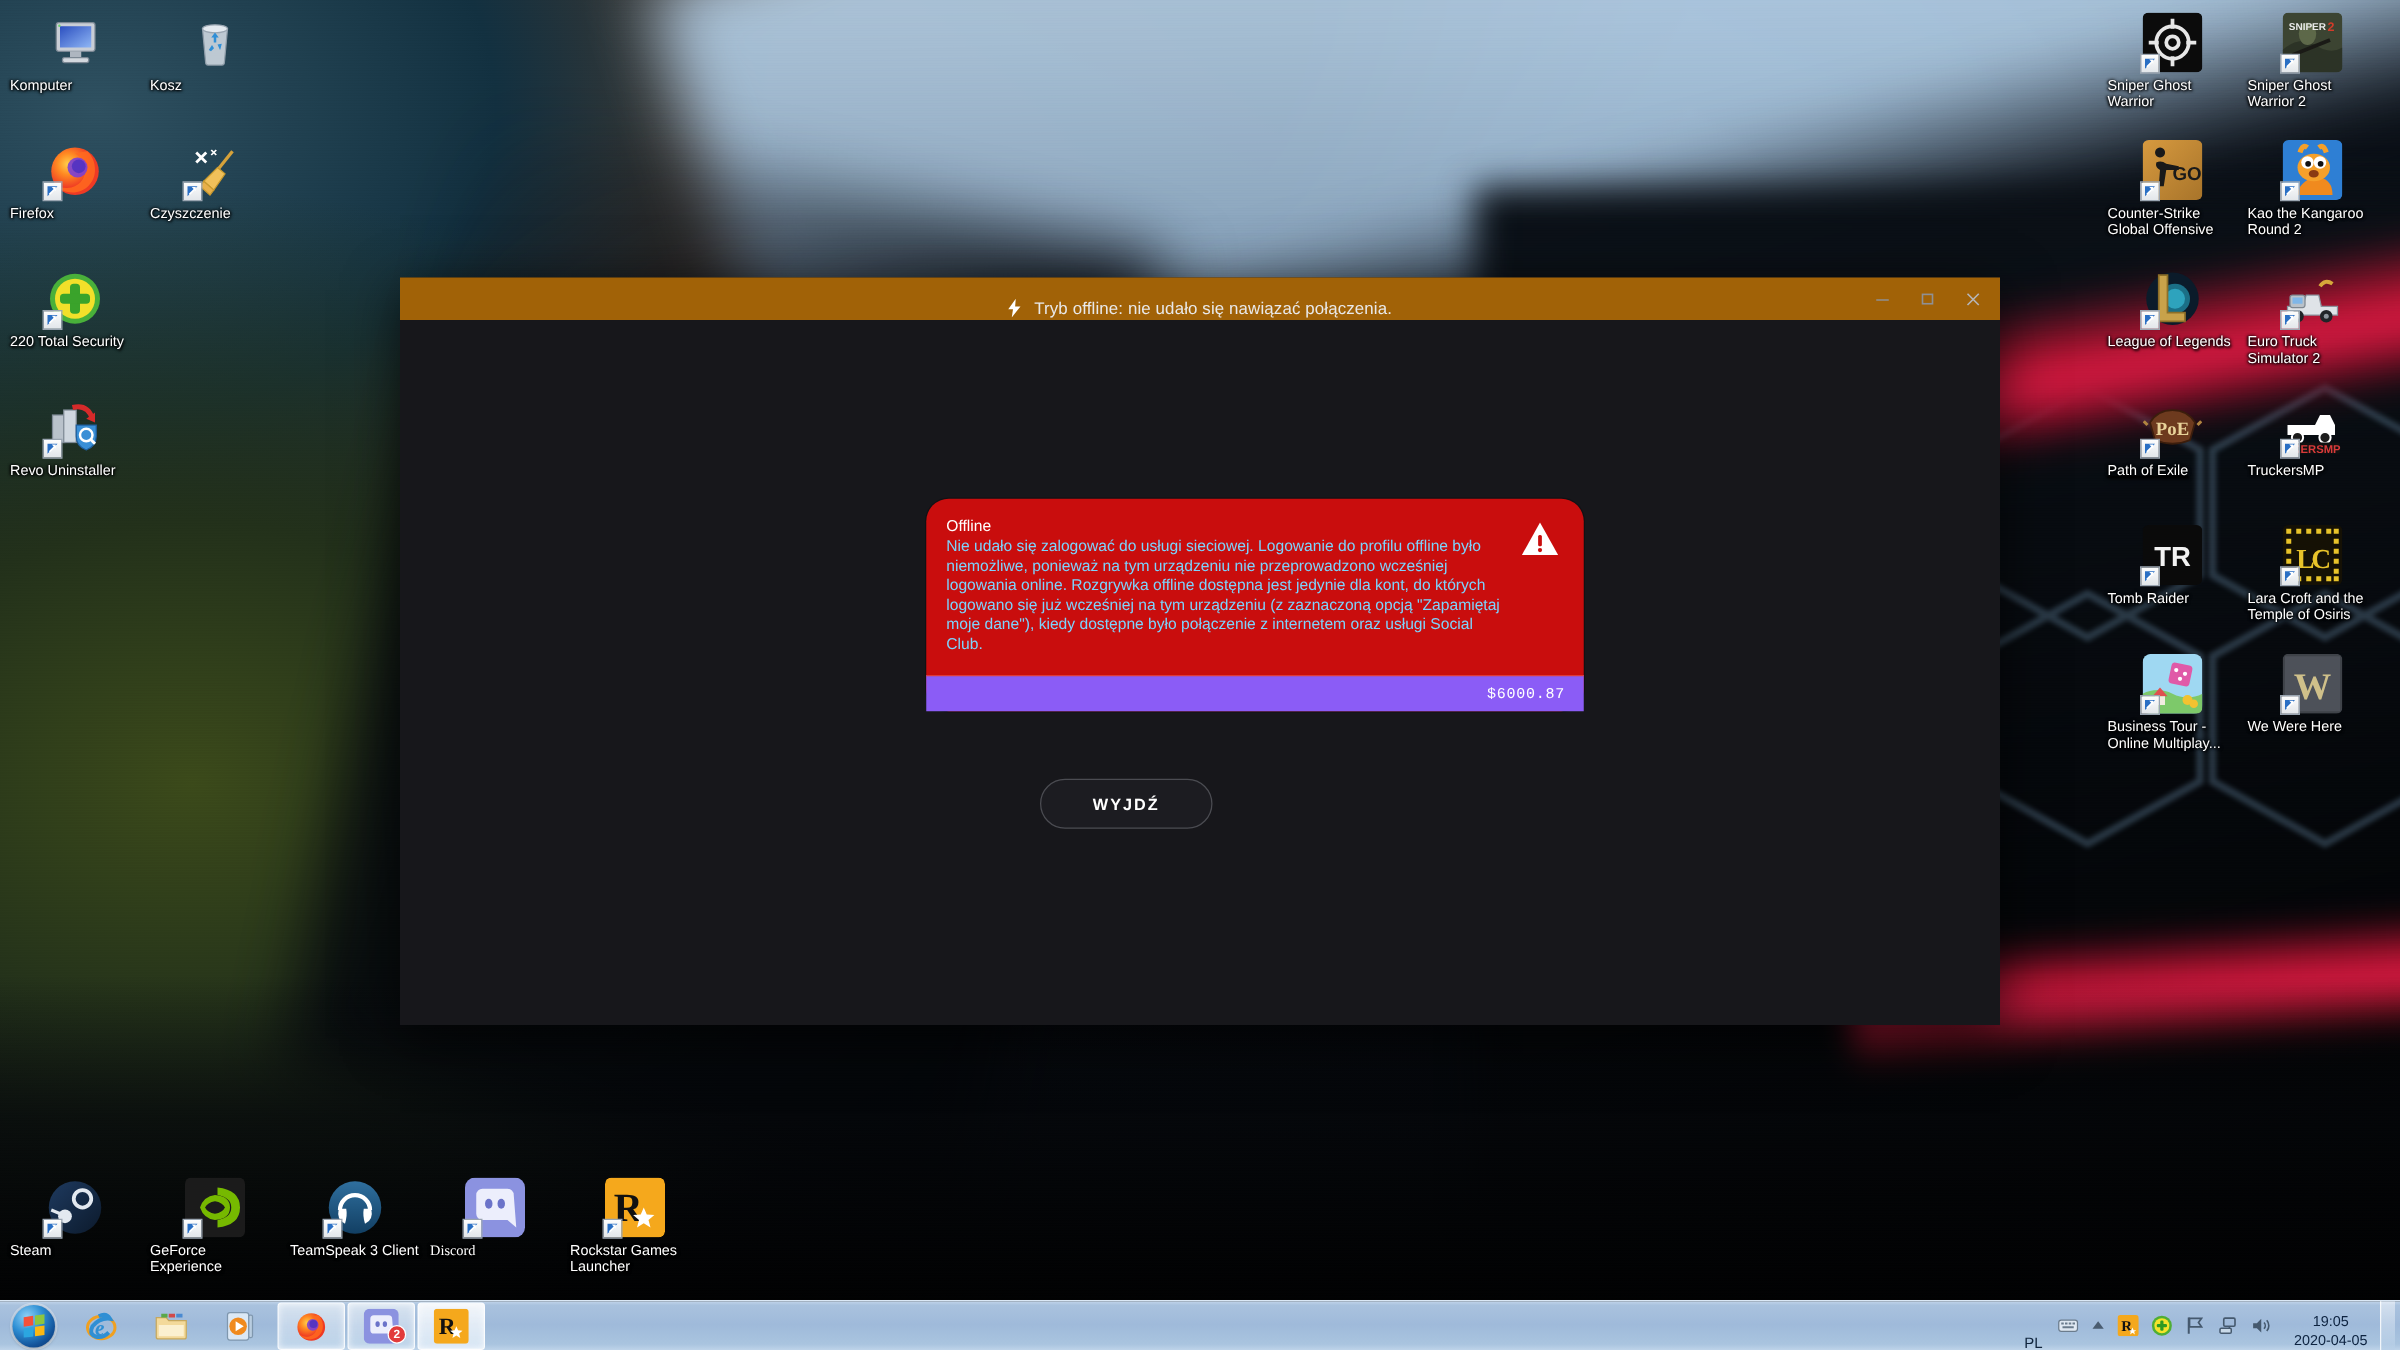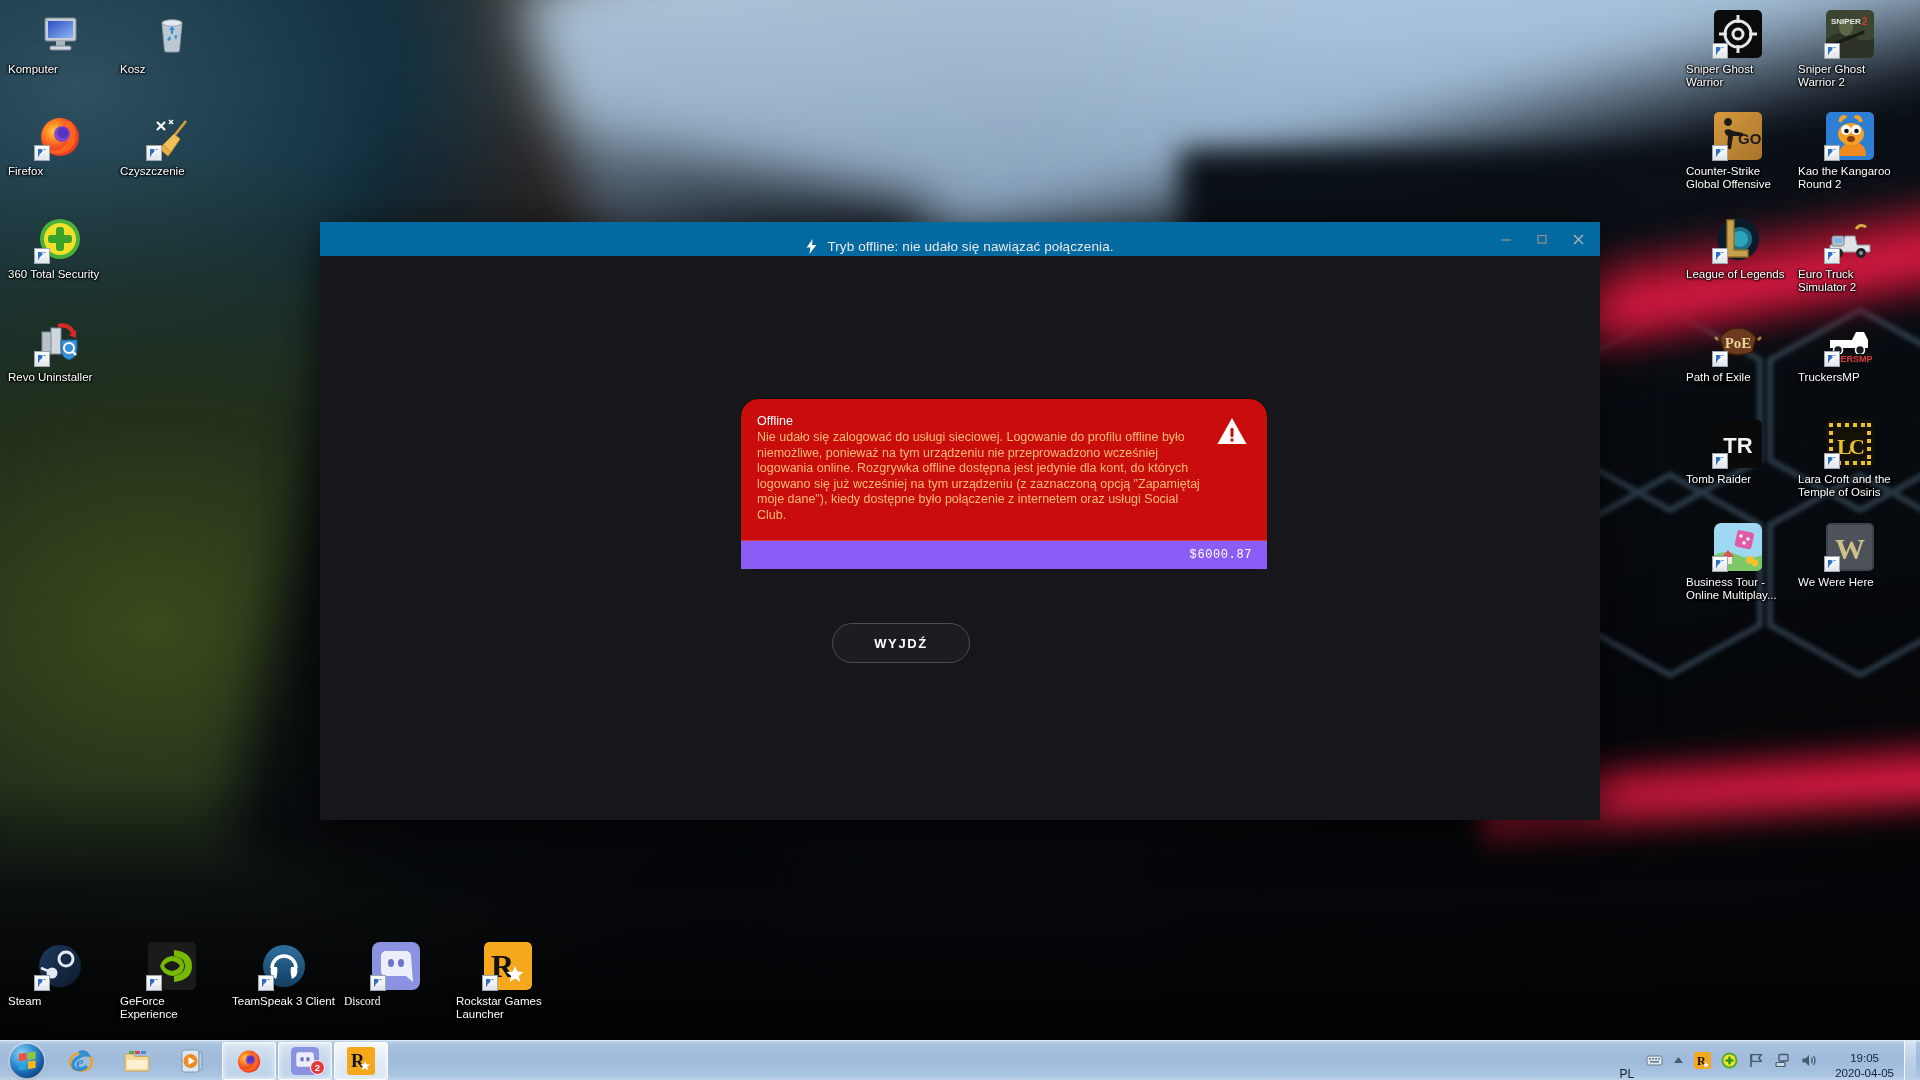--- a/index.html
+++ b/index.html
@@ -122,21 +122,21 @@
         display: flex; align-items: center; justify-content: center; }
 
   
   #win {
     position: absolute;
     left: 320px; top: 222px; width: 1280px; height: 598px;
     background: #17171b;
     box-shadow: 0 10px 40px rgba(0,0,0,.65);
   }
   #win-titlebar {
-    height: 48px; background: #0369a1;
+    height: 48px; background: #a16207;
     display: flex; align-items: center;
     position: relative;
   }
   #win-title-wrap {
     position: absolute; left: 0; right: 0;
     display: flex; align-items: center; justify-content: center;
     gap: 10px;
     pointer-events: none;
   }
   #win-title {
@@ -168,21 +168,21 @@
   }
   #alert-inner {
     padding: 14px 16px 16px 16px;
     display: flex; gap: 8px;
   }
   #alert-textcol { flex: 1 1 auto; min-width: 0; }
   #alert-title {
     color: #fff; font-size: 12.5px; line-height: 16px; margin-bottom: 1px;
   }
   #alert-body {
-    color: #fdba74; font-size: 12.5px; line-height: 15.6px;
+    color: #7dd3fc; font-size: 12.5px; line-height: 15.6px;
   }
   #alert-warn { flex: 0 0 auto; width: 34px; padding-top: 4px; }
   #alert-warn svg { width: 30px; height: 28px; display: block; }
   #alert-footer {
     background: #8b5cf6;
     border-top: 1px solid #e03a3a;
     height: 29px;
     display: flex; align-items: center; justify-content: flex-end;
     padding-right: 15px;
   }
@@ -402,21 +402,21 @@
             </svg>
           </div>
          <span class="shortcut-arrow">
             <svg viewBox="0 0 12 12">
               <polygon points="2,10 2,2 10,2" fill="#2a6fc4"></polygon>
               <path d="M3.5 8.5 L8 4" stroke="#fff" stroke-width="1.3"></path>
               <polygon points="8.6,2.6 8.6,6 5.4,2.6" fill="#fff"></polygon>
             </svg>
           </span>
        </div>
-       <div class="label">360 Total Security</div>
+       <div class="label">220 Total Security</div>
       </div>
       <div class="dicon" style="left: 8px; top: 318px;">
         <div class="glyph">
          <div class="sq">
             <svg viewBox="0 0 48 48">
               <rect x="6" y="14" width="10" height="22" fill="#b9c2cb" stroke="#7f8a95"></rect>
               <rect x="15" y="10" width="10" height="26" fill="#cfd7df" stroke="#7f8a95"></rect>
               <path d="M22 8 q12 -3 16 9" fill="none" stroke="#d62a2a" stroke-width="4"></path>
               <polygon points="40,20 33,17 40,12" fill="#d62a2a"></polygon>
               <path d="M25 22 h16 v9 q0 8 -8 11 q-8 -3 -8 -11z" fill="#3a8fd6" stroke="#1f5f9e"></path>

